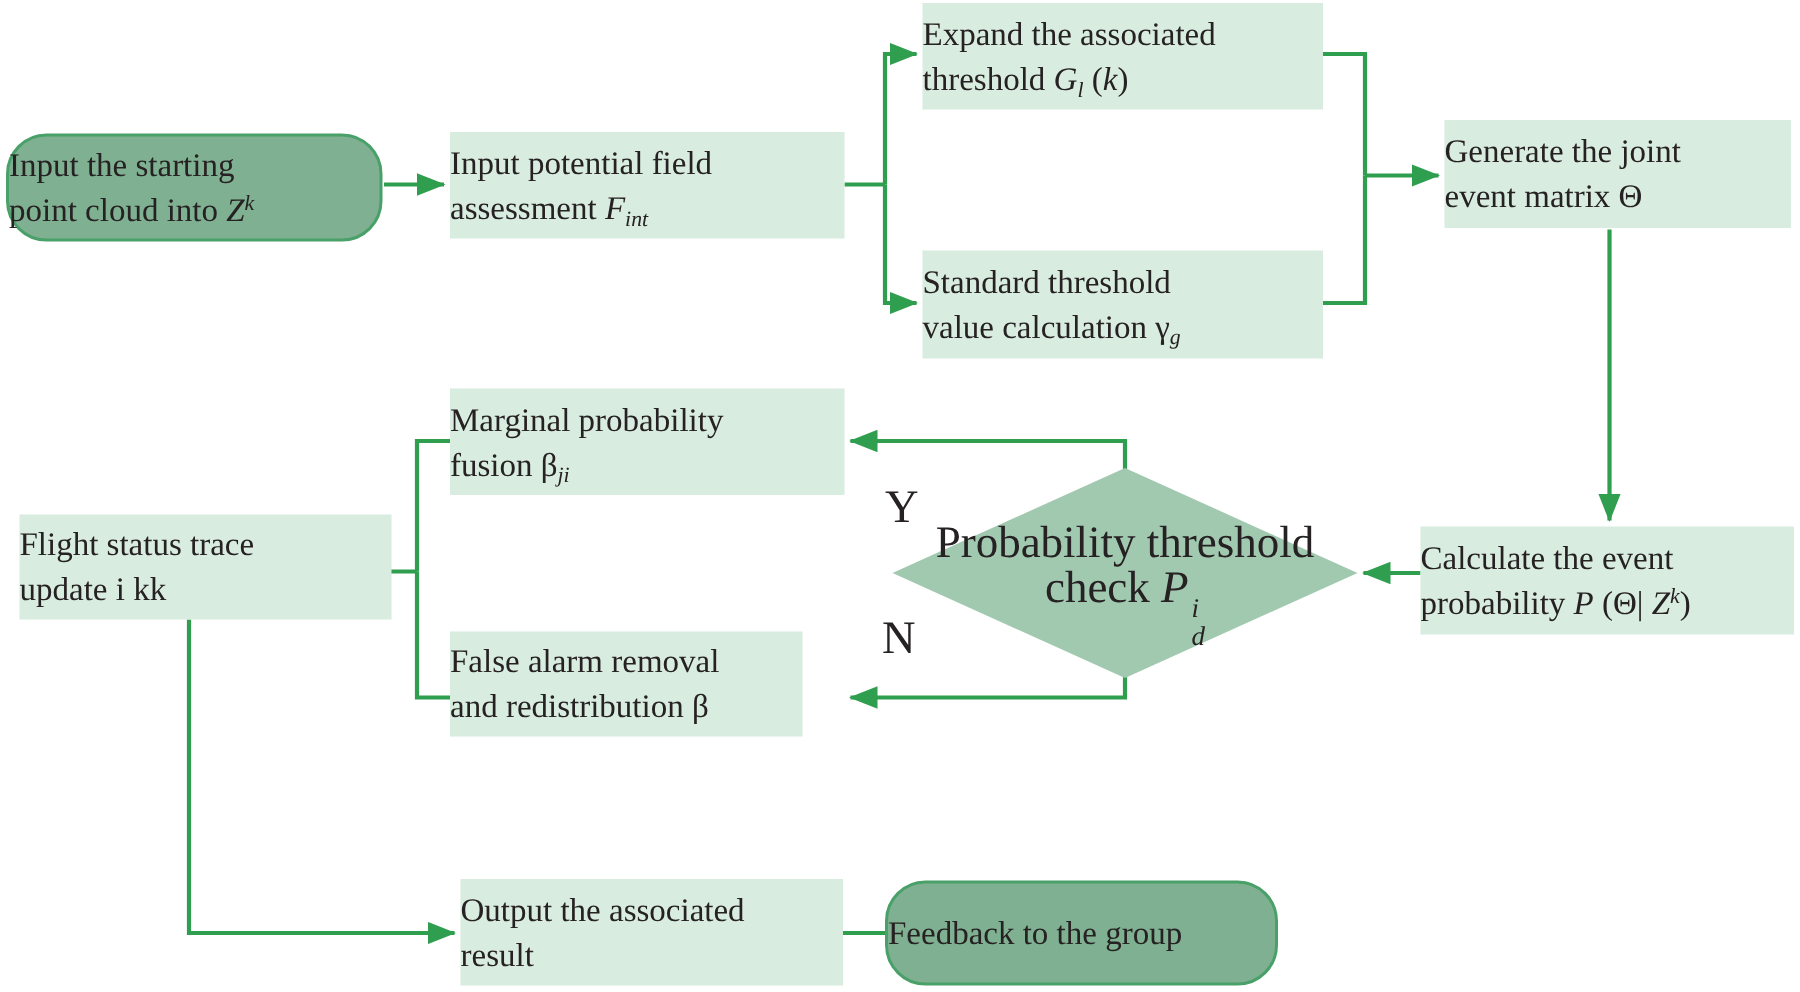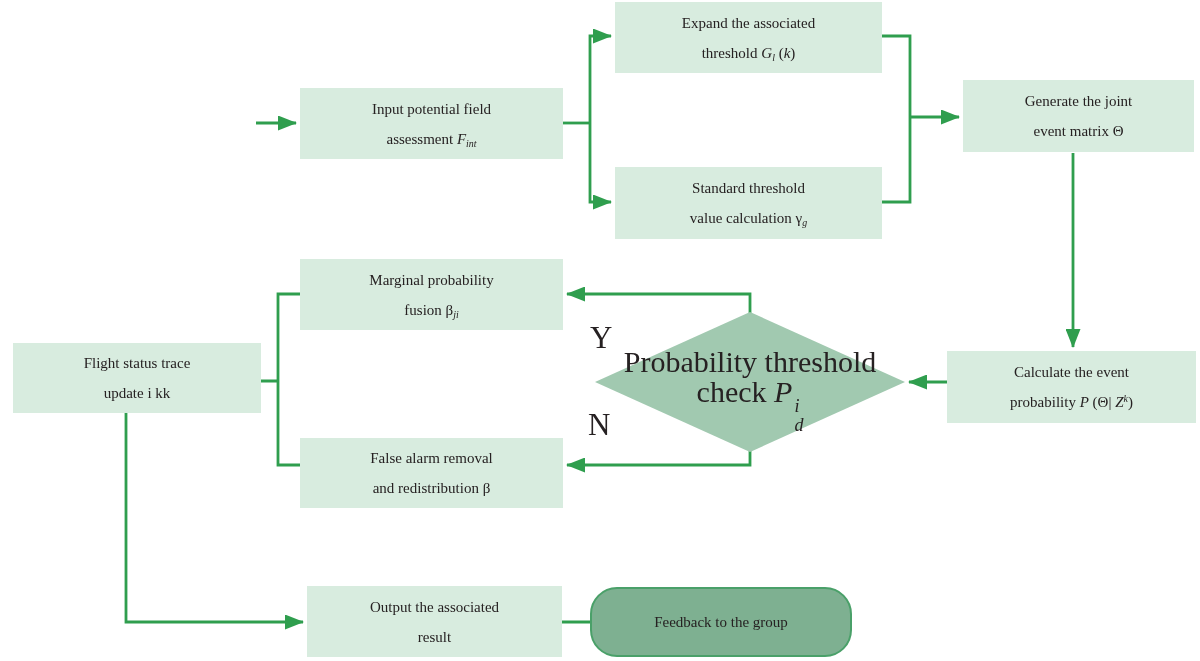--- a/index.html
+++ b/index.html
@@ -11,21 +11,21 @@
     --text:#262122;
   }
   html,body{margin:0;padding:0;background:#ffffff;}
   #stage{
     position:relative;width:1200px;height:661px;background:#ffffff;overflow:hidden;
     font-family:"Liberation Serif","DejaVu Serif",serif;color:var(--text);
   }
   #wires{position:absolute;left:0;top:0;width:1200px;height:661px;}
   .box{
     position:absolute;display:flex;flex-direction:column;justify-content:center;
-    align-items:center;text-align:center;font-size:15px;line-height:30px;
+    align-items:flex-start;text-align:center;font-size:22px;line-height:30px;
     color:var(--text);
   }
   .light{background:var(--box-fill);}
   .rounded{background:var(--rounded-fill);border:2px solid var(--rounded-border);border-radius:27px;}
   .ln{white-space:nowrap;}
   i.v{font-style:italic;font-family:"Liberation Serif","DejaVu Serif",serif;}
   sub.ss{font-size:0.66em;font-style:italic;line-height:0;vertical-align:-0.3em;}
   sup.ps{font-size:0.66em;font-style:italic;line-height:0;vertical-align:0.5em;}
   .stack{
     display:inline-flex;flex-direction:column;align-items:flex-start;
@@ -64,20 +64,24 @@
       <path d="M750 451 L750 465 L567 465" marker-end="url(#ah)"></path>
       <path d="M300 294 L278 294 L278 381"></path>
       <path d="M300 465 L278 465 L278 381"></path>
       <path d="M278 381 L241 381" marker-end="url(#ah)"></path>
       <path d="M126 413 L126 622 L303 622" marker-end="url(#ah)"></path>
       <path d="M562 622 L618 622" marker-end="url(#ah)"></path>
     </g>
     <polygon points="750,312 905,382 750,452 595,382" fill="var(--diamond-fill,#a1c9b0)"></polygon>
   </svg>
 
+  <div class="box rounded" style="left:4px;top:89px;width:247px;height:68px">
+    <div class="ln"><span>Input the starting</span></div>
+    <div class="ln"><span>point cloud into </span><i class="v">Z</i><sup class="ps">k</sup></div>
+  </div>
 
   <div class="box light" style="left:300px;top:88px;width:263px;height:71px">
     <div class="ln"><span>Input potential field</span></div>
     <div class="ln"><span>assessment </span><i class="v">F</i><sub class="ss">int</sub></div>
   </div>
 
   <div class="box light" style="left:615px;top:2px;width:267px;height:71px">
     <div class="ln"><span>Expand the associated</span></div>
     <div class="ln"><span>threshold </span><i class="v">G</i><sub class="ss">l</sub><span> (</span><i class="v">k</i><span>)</span></div>
   </div>
@@ -106,21 +110,21 @@
   </div>
 
   <div class="yn" style="left:590px;top:322px">Y</div>
   <div class="yn" style="left:588px;top:409px">N</div>
 
   <div class="box light" style="left:300px;top:259px;width:263px;height:71px">
     <div class="ln"><span>Marginal probability</span></div>
     <div class="ln"><span>fusion </span><span>β</span><sub class="ss">ji</sub></div>
   </div>
 
-  <div class="box light" style="left:300px;top:438px;width:263px;height:70px">
+  <div class="box light" style="left:300px;top:421px;width:235px;height:70px">
     <div class="ln"><span>False alarm removal</span></div>
     <div class="ln"><span>and redistribution β</span></div>
   </div>
 
   <div class="box light" style="left:13px;top:343px;width:248px;height:70px">
     <div class="ln"><span>Flight status trace</span></div>
     <div class="ln"><span>update i kk</span></div>
   </div>
 
   <div class="box light" style="left:307px;top:586px;width:255px;height:71px">

